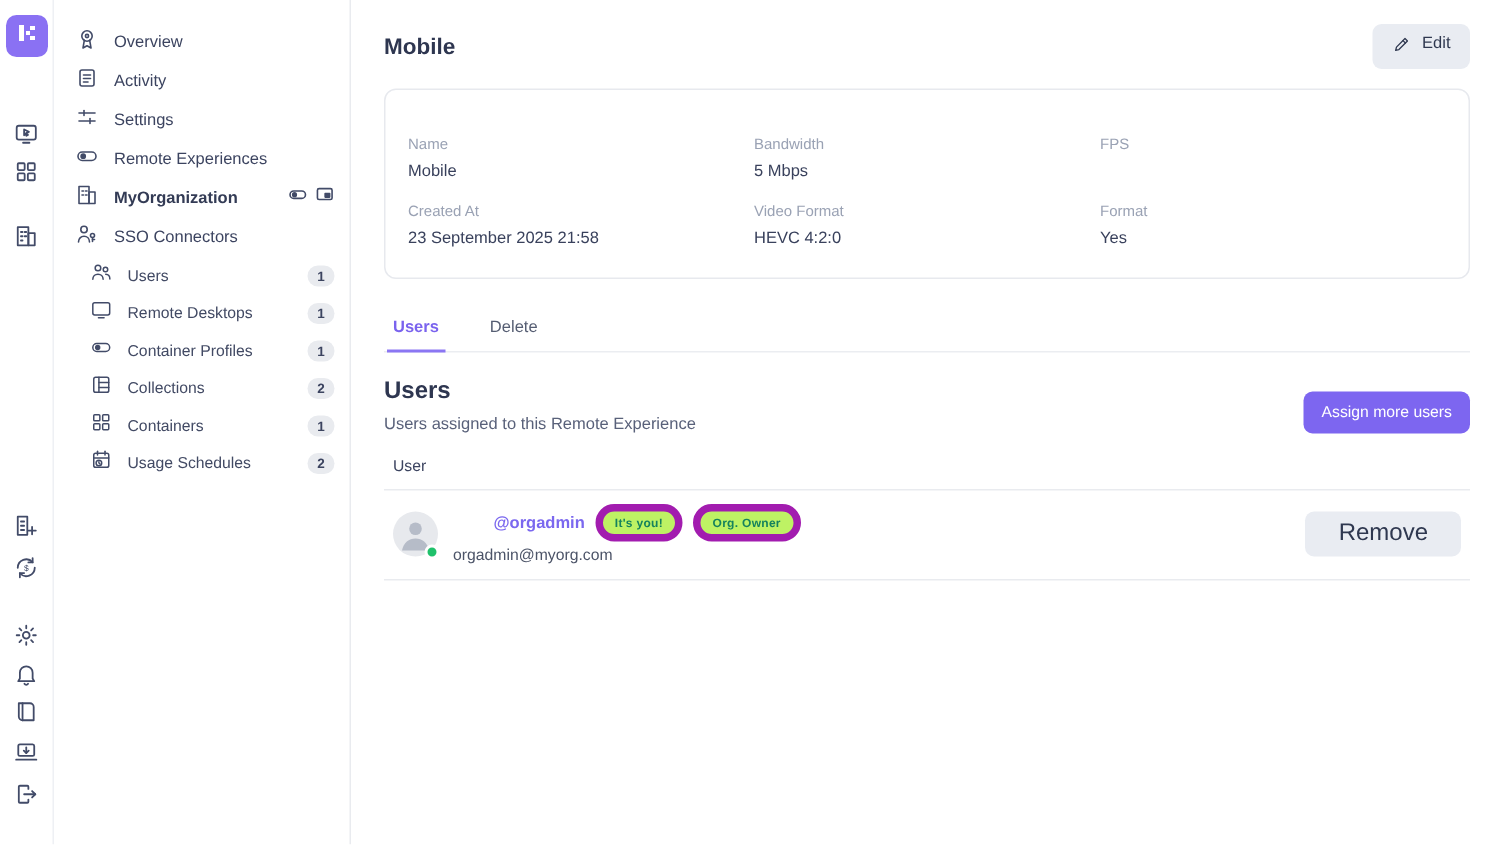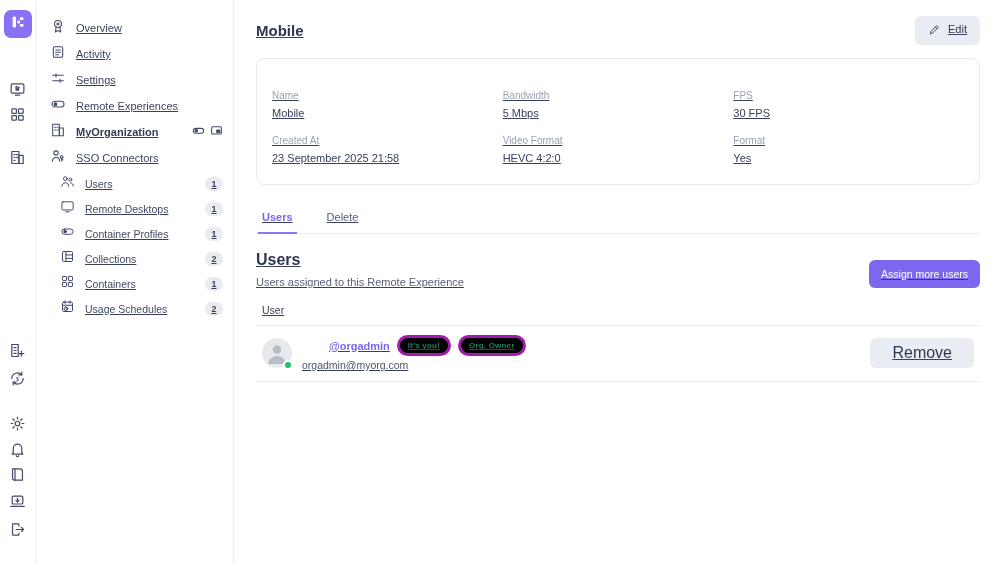--- a/index.html
+++ b/index.html
@@ -1,18 +1,18 @@
 <!DOCTYPE html>
 <html><head>
 <meta charset="utf-8">
 <style>
   * { box-sizing: border-box; margin: 0; padding: 0; }
   html,body { width:1000px; height:563px; background:#fff;
     font-family:"Liberation Sans", sans-serif; color:#39415c; overflow:hidden; }
-  .app { display:flex; width:1000px; height:563px; background:#fff;text-decoration:underline; }
+  .app { display:flex; width:1000px; height:563px; background:#fff; }
 
   
   .rail { position:relative; flex:0 0 36px; border-right:1px solid #eef0f4; height:100%; background:#fff; }
   .ric { position:absolute; left:50%; transform:translateX(-50%); width:24px; height:24px;
          display:flex; align-items:center; justify-content:center; background:none; border:none; cursor:pointer; }
   .ric svg { stroke:#424b68; fill:none; stroke-width:1.7; stroke-linecap:round; stroke-linejoin:round; }
   .logo { position:absolute; left:4px; top:10px; width:28px; height:28px; background:#8a71f3;
           border-radius:7px; display:flex; align-items:center; justify-content:center; cursor:pointer; }
 
   
@@ -56,21 +56,21 @@
   .th { font-size:10.5px; color:#3c4460; padding:0 6px 9px; border-bottom:1px solid #e9ebef; }
   .trow { display:flex; align-items:center; padding:9px 6px 10px; border-bottom:1px solid #e9ebef; }
   .avatar { position:relative; width:30px; height:30px; border-radius:50%; background:#e7e9ed;
             overflow:visible; flex:0 0 auto; }
   .avatar svg { position:absolute; left:0; top:0; border-radius:50%; }
   .dot { position:absolute; right:-1px; bottom:-2px; width:10px; height:10px; background:#1fc16b;
          border:2px solid #fff; border-radius:50%; }
   .uinfo { margin-left:10px; }
   .uname-row { display:flex; align-items:center; gap:7px; }
   .uname { font-size:11px; color:#7b68ef; font-weight:600;margin-left:27px; }
-  .badge { font-size:8px; font-weight:700; color:#15825d; background:#000000; border:3px solid #a21caf;
+  .badge { font-size:8px; font-weight:700; color:#15825d; background:#bef264; border:5px solid #a21caf;
            border-radius:999px; padding:3px 8px; letter-spacing:.2px; }
   .email { font-size:10.5px; color:#4c5468; margin-top:3px; }
   .trow .btn-gray { margin-left:auto; padding:6px 22px; font-size:16px; }
 </style>
 </head>
 <body>
 
 <div class="app">
 
   <aside class="rail">
@@ -309,21 +309,20 @@
         <div>
           <div class="f-label">Name</div>
           <div class="f-value">Mobile</div>
         </div>
         <div>
           <div class="f-label">Bandwidth</div>
           <div class="f-value">5 Mbps</div>
         </div>
         <div>
           <div class="f-label">FPS</div>
-          <div class="f-value">30 FPS</div>
         </div>
         <div>
           <div class="f-label">Created At</div>
           <div class="f-value">23 September 2025 21:58</div>
         </div>
         <div>
           <div class="f-label">Video Format</div>
           <div class="f-value">HEVC 4:2:0</div>
         </div>
         <div>

